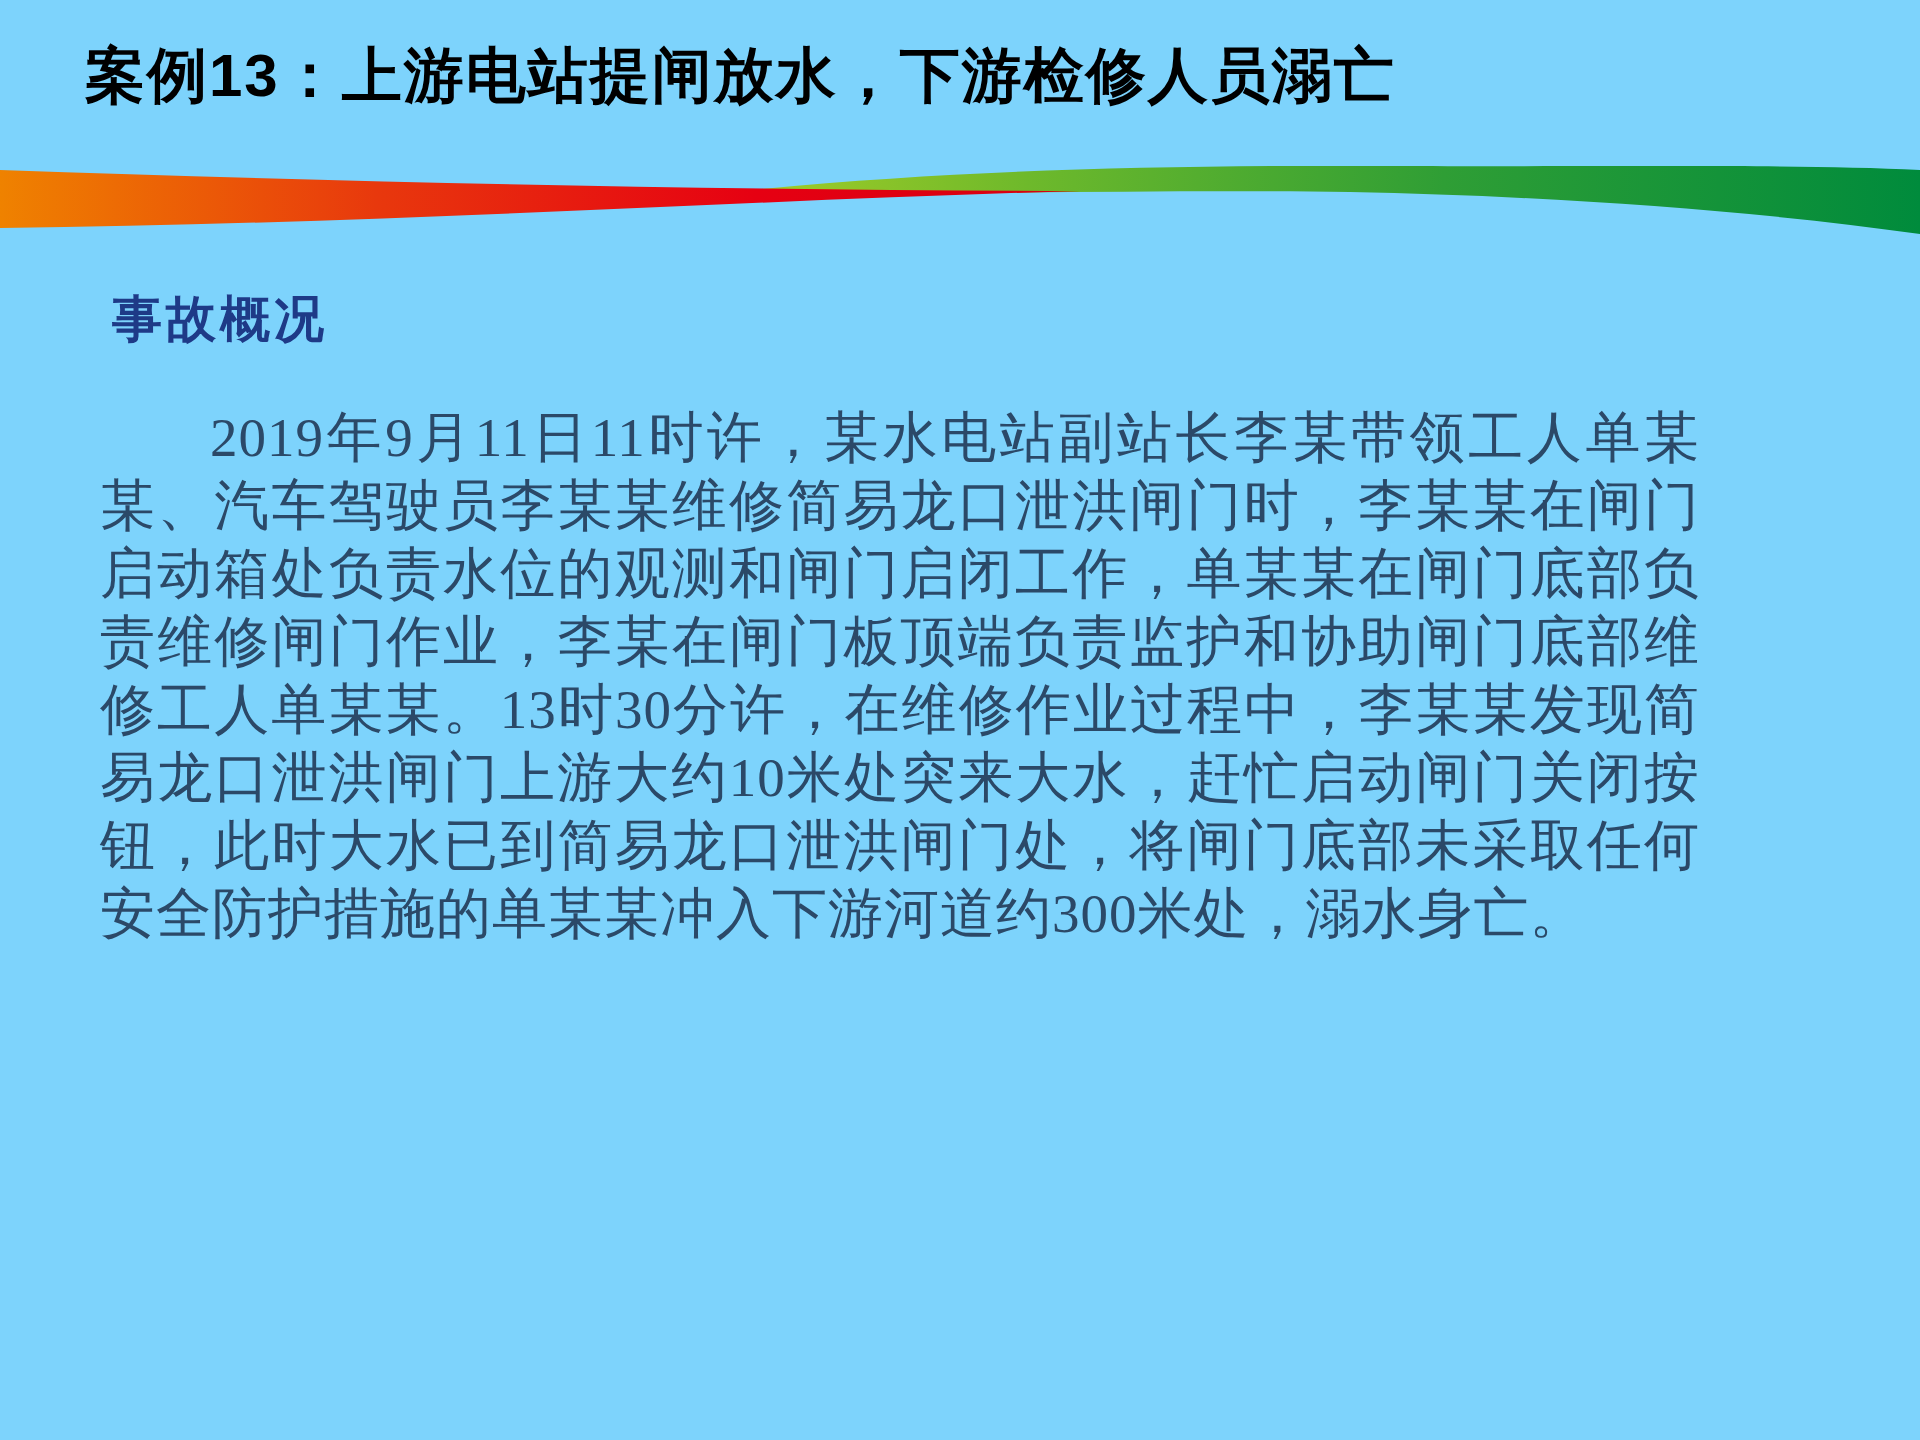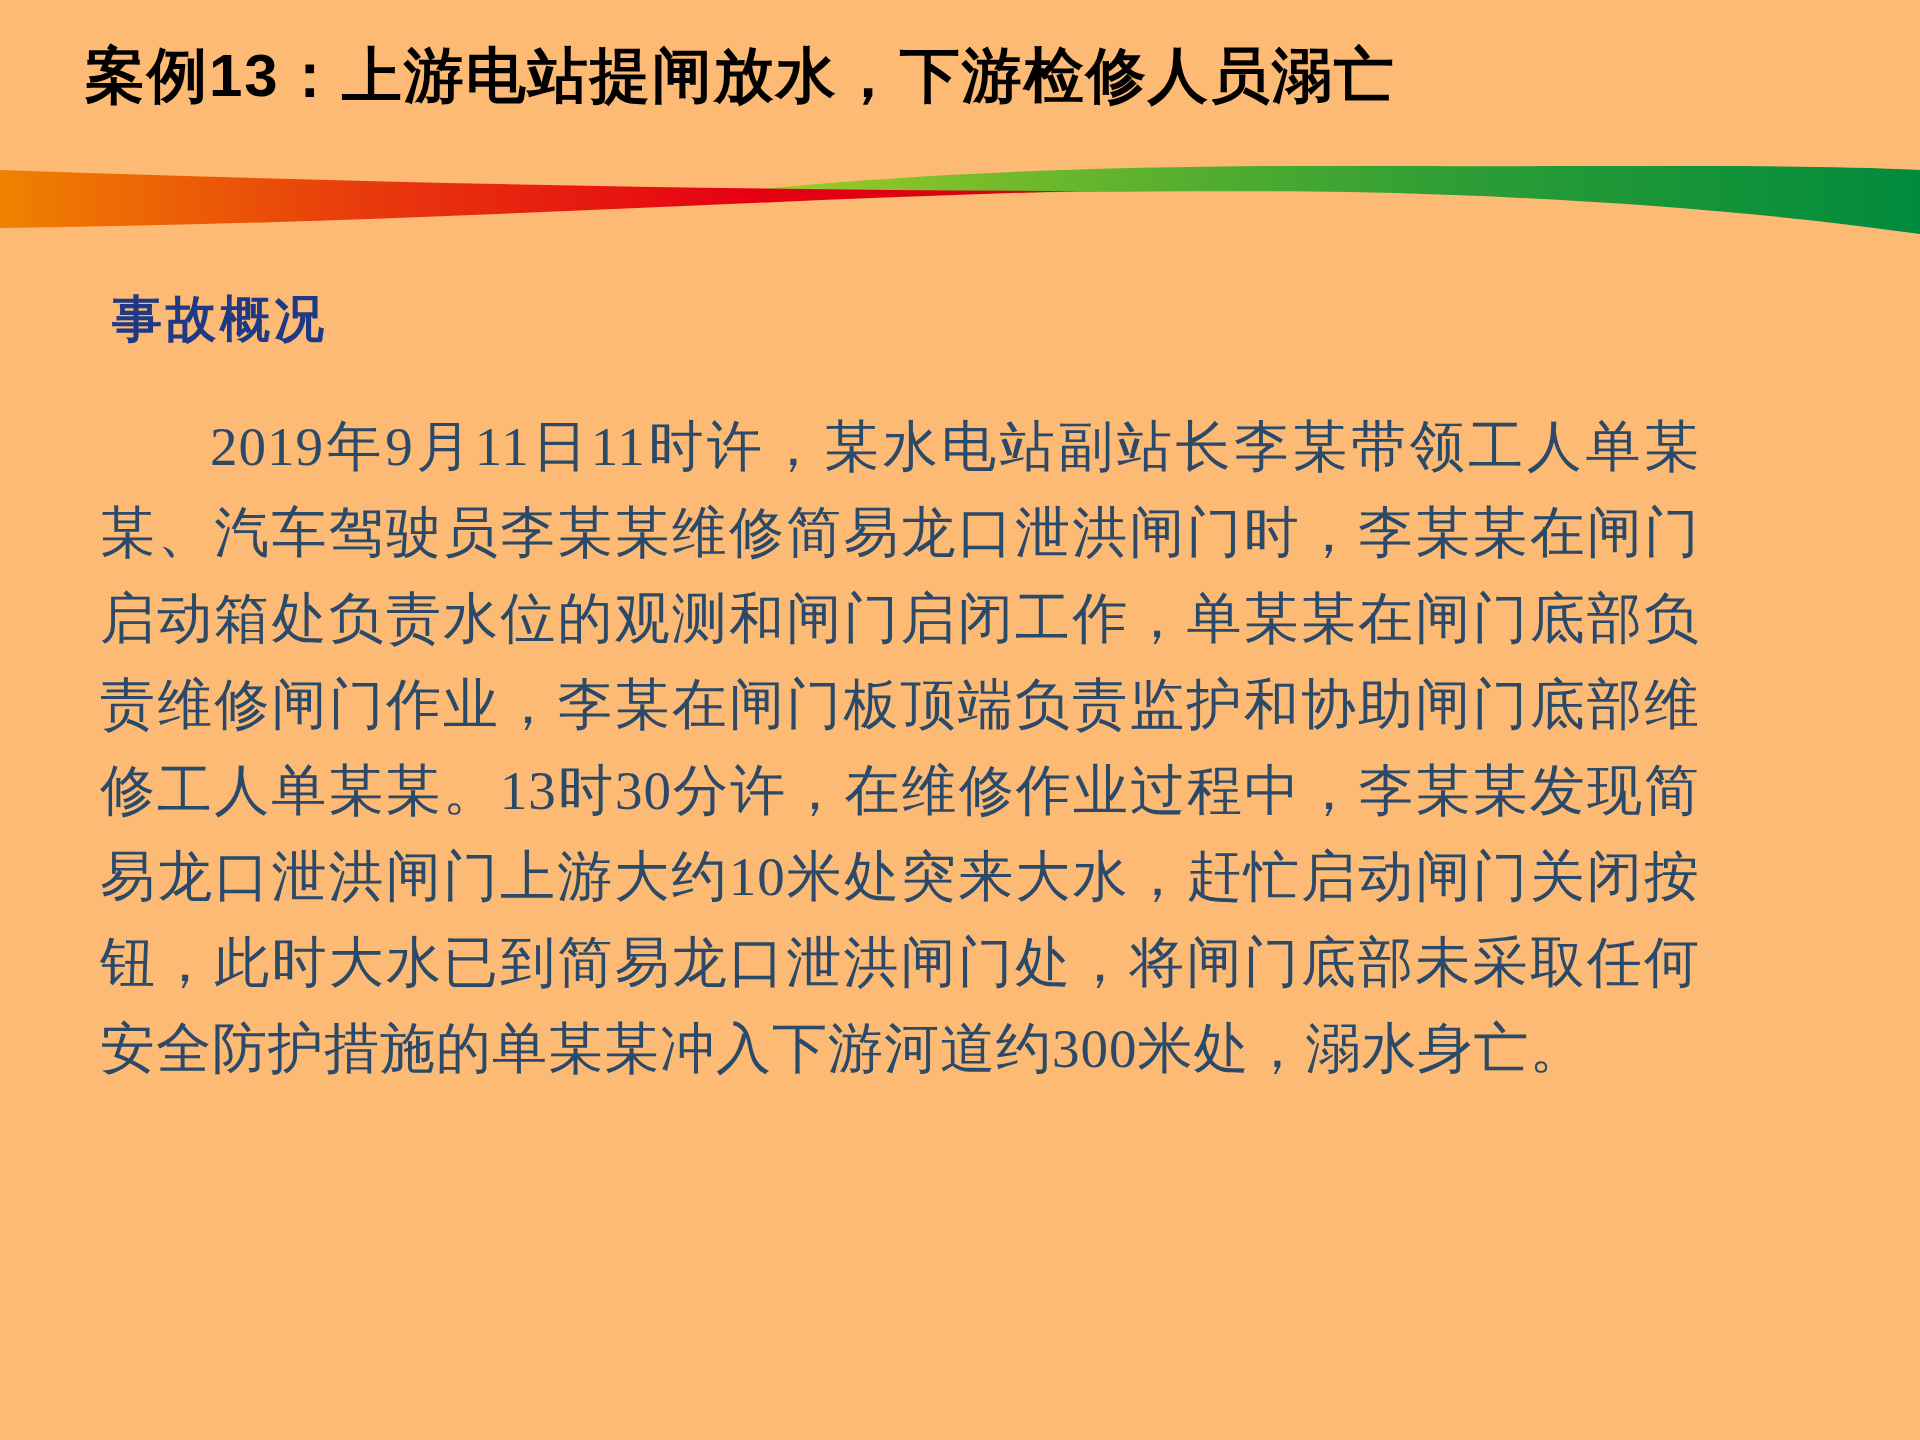--- a/index.html
+++ b/index.html
@@ -4,21 +4,21 @@
 <style>
   html, body {
     margin: 0;
     padding: 0;
     background: #ffffff;
   }
   .slide {
     position: relative;
     width: 1920px;
     height: 1440px;
-    background: #fdba74;
+    background: #7dd3fc;
     overflow: hidden;
     font-family: "Liberation Sans", sans-serif;
   }
   .slide-title {
     position: absolute;
     left: 85px;
     top: 36px;
     width: 1760px;
     font-family: "Liberation Sans", "DejaVu Sans", sans-serif;
     font-size: 60px;
@@ -45,21 +45,21 @@
     color: #1e3a87;
     letter-spacing: 4px;
   }
   .body-text {
     position: absolute;
     left: 100px;
     top: 404px;
     width: 1600px;
     font-family: "Liberation Serif", "DejaVu Serif", serif;
     font-size: 55px;
-    line-height: 86px;
+    line-height: 68px;
     color: #2b4968;
     text-align: justify;
     text-justify: inter-character;
     letter-spacing: 1px;
   }
   .body-text p {
     margin: 0;
     text-indent: 2em;
   }
   .body-text p + p {

